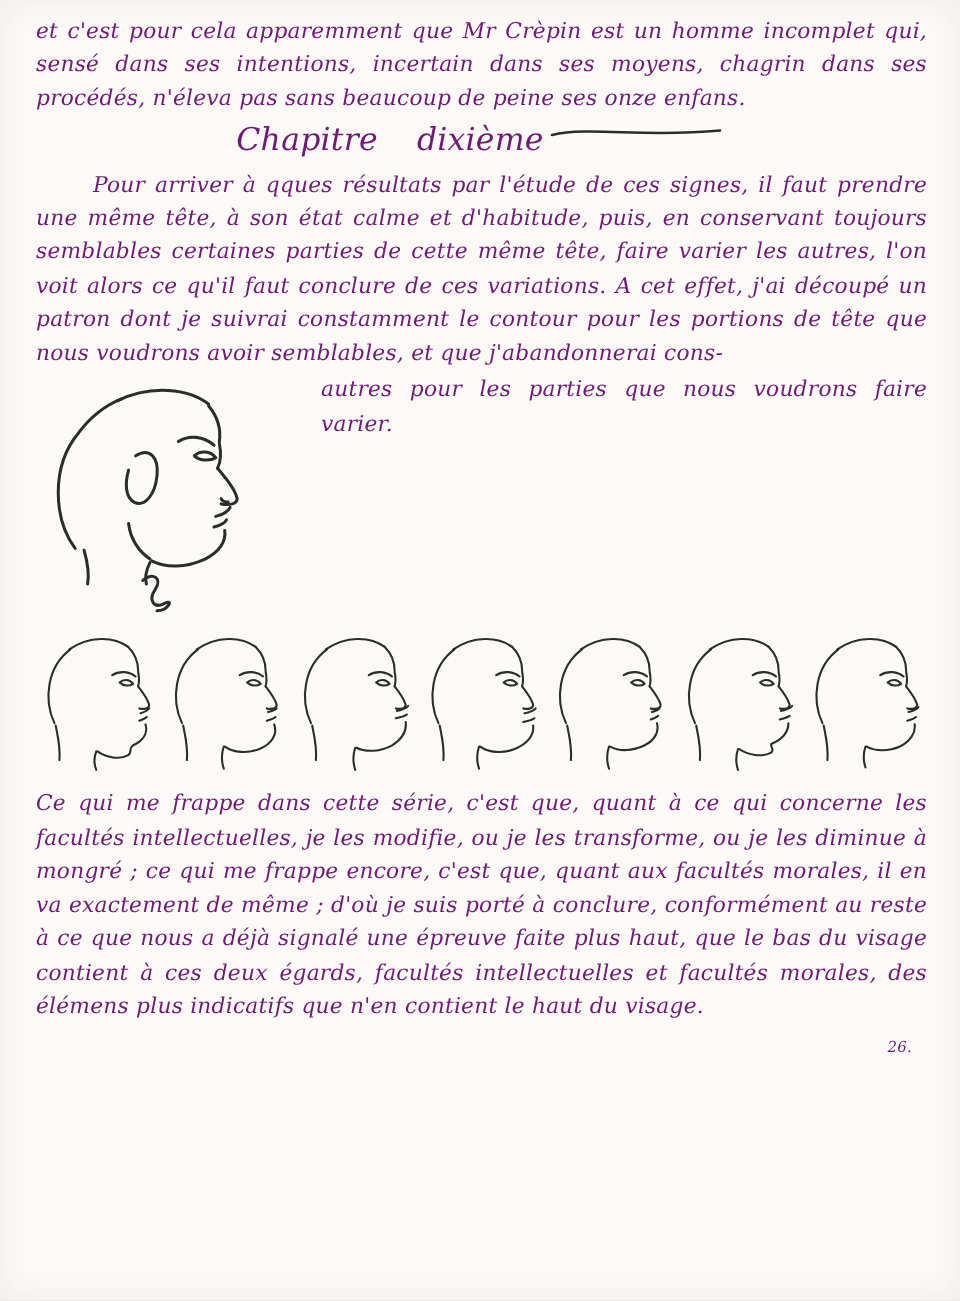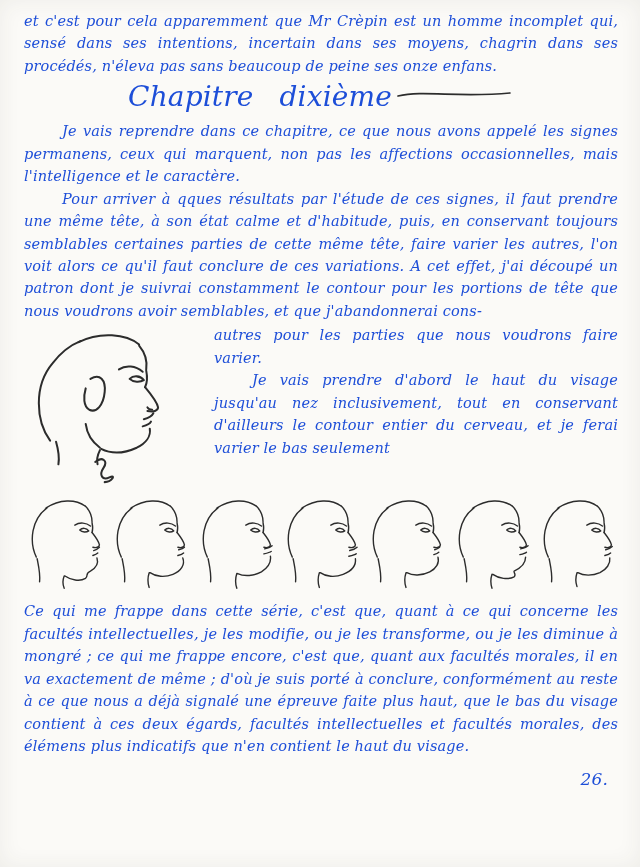--- a/index.html
+++ b/index.html
@@ -7,31 +7,31 @@
     position: relative;
     box-sizing: border-box;
     width: 640px;
     height: 867px;
     margin: 0;
     background: #fbfaf7;
     box-shadow: inset 0 0 22px rgba(60,55,45,0.07);
     padding: 10px 22px 6px 24px;
     font-family: "DejaVu Serif", serif;
     font-style: italic;
-    color: #1d4ed8;
+    color: #701a75;
     font-size: 14.5px;
     line-height: 1.55;
     letter-spacing: 0.15px;
     overflow: hidden;
   }
   .para { margin: 0; text-align: justify; }
   .indent { text-indent: 38px; }
   .chapter {
     text-align: center;
-    font-size: 28px;
+    font-size: 21px;
     line-height: 1.1;
     margin: 5px 0 7px 0;
     white-space: nowrap;
   }
   .chapter .word-gap { display:inline-block; width: 26px; }
   .flourish { vertical-align: 6px; margin-left: 4px; }
   .figure-wrap { margin-top: 2px; }
   .figure-wrap::after { content:""; display:block; clear:both; }
   .patron {
     float: left;
@@ -46,21 +46,21 @@
     margin: 8px 0 6px 0;
     clear: both;
   }
   .series-row svg { width: 82px; height: 100px; }
   .sketch-stroke { stroke:#2c2c2c; stroke-width:1.7; fill:none;
     stroke-linecap:round; stroke-linejoin:round; }
   .page-number {
     text-align: right;
     padding-right: 10px;
     margin-top: 8px;
-    font-size: 17px;
+    font-size: 10px;
   }
   .defs-holder { position:absolute; width:0; height:0; overflow:hidden; }
 </style>
 </head>
 <body>
 
 <svg class="defs-holder" aria-hidden="true">
   <defs>
     <g id="series-upper" class="sketch-stroke">
       <path d="M15,77 C6,58 9,31 28,17"></path>
@@ -78,21 +78,20 @@
 <div class="page">
 
   <p class="para">et c'est pour cela apparemment que Mr Crèpin est un homme incomplet qui, sensé dans ses intentions, incertain dans ses moyens, chagrin dans ses procédés, n'éleva pas sans beaucoup de peine ses onze enfans.</p>
 
   <div class="chapter">
     <span>Chapitre</span><span class="word-gap"></span><span>dixième</span><svg class="flourish" width="118" height="12" viewBox="0 0 118 12">
       <path class="sketch-stroke" d="M2,8 C28,2 62,10 114,5"></path>
     </svg>
   </div>
 
-  <p class="para indent">Je vais reprendre dans ce chapitre, ce que nous avons appelé les signes permanens, ceux qui marquent, non pas les affections occasionnelles, mais l'intelligence et le caractère.</p>
 
   <p class="para indent">Pour arriver à qques résultats par l'étude de ces signes, il faut prendre une même tête, à son état calme et d'habitude, puis, en conservant toujours semblables certaines parties de cette même tête, faire varier les autres, l'on voit alors ce qu'il faut conclure de ces variations. A cet effet, j'ai découpé un patron dont je suivrai constamment le contour pour les portions de tête que nous voudrons avoir semblables, et que j'abandonnerai cons-</p>
 
   <div class="figure-wrap">
     <svg class="patron" viewBox="0 0 150 132">
       <g class="sketch-stroke">
         <path d="M22,96 C10,80 8,50 24,31 C30,23 38,16 48,12"></path>
         <path d="M46,13 C64,4 86,6 97,15"></path>
         <path d="M97,16 C102,22 104,29 103,36"></path>
         <path d="M103,37 C104,42 104,47 102,51"></path>
@@ -107,21 +106,20 @@
         <path d="M56,44 C64,39 69,45 68,55 C67,66 61,73 55,70 C50,67 50,59 52,52"></path>
         <path d="M27,97 C29,104 30,110 29,116"></path>
         <path d="M64,104 C62,108 61,112 62,116"></path>
         <path d="M60,114 C66,109 71,113 67,119 C63,125 66,130 72,127 C78,124 74,131 68,131"></path>
       </g>
     </svg>
 
     <p class="para">autres pour les parties que nous voudrons faire varier.</p>
 
 
-    <p class="para indent">Je vais prendre d'abord le haut du visage jusqu'au nez inclusivement, tout en conservant d'ailleurs le contour entier du cerveau, et je ferai varier le bas seulement</p>
   </div>
 
   <div class="series-row">
     <svg viewBox="0 0 100 122">
       <use href="#series-upper"></use>
       <path class="sketch-stroke" d="M85,69 C89,68 91,66 92,65 M84,75 C87,74 89,73 90,72 M89,78 C91,84 88,90 81,94 C74,97 79,100 75,103 C68,107 57,105 50,100 M49,100 C47,105 47,110 49,115"></path>
     </svg>
     <svg viewBox="0 0 100 122">
       <use href="#series-upper"></use>
       <path class="sketch-stroke" d="M85,68 C89,67 91,66 92,65 M84,75 C88,74 90,73 91,72 M90,78 C93,86 88,94 78,98 C68,102 57,101 50,96 M49,96 C47,102 47,108 49,114"></path>

